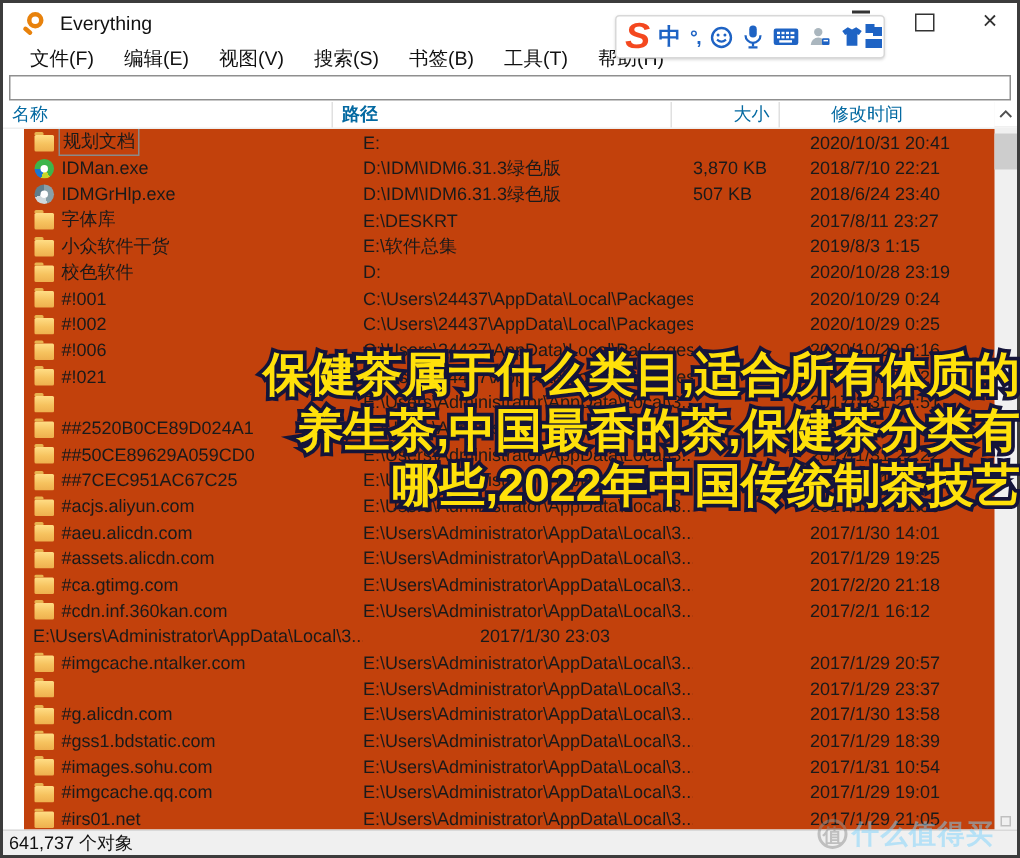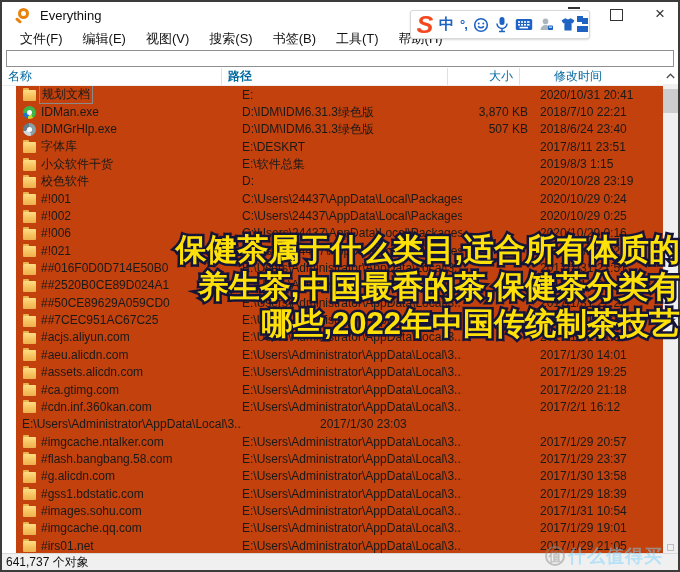--- a/index.html
+++ b/index.html
@@ -40,21 +40,21 @@
   .hc-name { width:220px; }
   .hc-path { width:226px;font-weight:bold; }
   .hc-size { width:72px; justify-content:flex-end;text-align:right; }
   .hc-date { flex:1; border-right:none;margin-left:28px; }
 
   
   .filelist { position:absolute; left:14px; top:84px; right:0; height:469px; overflow:hidden; background:#c2410c; }
   .row { height:17.35px; display:flex; align-items:center; white-space:nowrap; }
   .col-name { width:220px; display:flex; align-items:center; padding-left:7px; overflow:hidden; }
   .col-path { width:226px; padding-left:6px; overflow:hidden; }
-  .col-size { width:72px; text-align:right; padding-right:6px; }
+  .col-size { width:72px; padding-right:6px; }
   .col-date { flex:1; padding-left:6px; }
   .fname { margin-left:5px; }
   .fname.focusbox { border:1px solid #8a8a8a; padding:0 2px; margin-left:3px; }
 
   .ficon { width:13px; height:11px; position:relative; flex:none; }
   .ficon.folder { background:linear-gradient(180deg,#ffdd85 0%,#f6c25e 55%,#eeb04e 100%); border-radius:1px; margin-top:2px; }
   .ficon.folder::before { content:""; position:absolute; top:-2px; left:0; width:6px; height:2px; background:#e9b34f; border-radius:1px 1px 0 0; }
   .ficon.idm { width:13px; height:13px; border-radius:50%; background:conic-gradient(#3db54a 0 40%, #c8d62b 40% 55%, #1976d2 55% 75%, #3db54a 75% 100%); }
   .ficon.idm::after { content:""; position:absolute; left:4px; top:4px; width:5px; height:5px; background:#fff; border-radius:50%; }
   .ficon.idm-help { width:13px; height:13px; border-radius:50%; background:conic-gradient(#8aa0a8 0 45%, #cfd8dc 45% 70%, #607d8b 70% 100%); }
@@ -198,21 +198,21 @@
         <div class="col-size">507 KB</div>
         <div class="col-date">2018/6/24 23:40</div>
       </div>
       <div class="row">
         <div class="col-name">
           <span class="ficon folder"></span>
           <span class="fname">字体库</span>
         </div>
         <div class="col-path">E:\DESKRT</div>
         <div class="col-size"></div>
-        <div class="col-date">2017/8/11 23:51</div>
+        <div class="col-date">2017/8/11 23:27</div>
       </div>
       <div class="row">
         <div class="col-name">
           <span class="ficon folder"></span>
           <span class="fname">小众软件干货</span>
         </div>
         <div class="col-path">E:\软件总集</div>
         <div class="col-size"></div>
         <div class="col-date">2019/8/3 1:15</div>
       </div>
@@ -257,21 +257,20 @@
           <span class="ficon folder"></span>
           <span class="fname">#!021</span>
         </div>
         <div class="col-path">C:\Users\24437\AppData\Local\Packages...</div>
         <div class="col-size"></div>
         <div class="col-date">2020/10/29 0:25</div>
       </div>
       <div class="row">
         <div class="col-name">
           <span class="ficon folder"></span>
-          <span class="fname">##016F0D0D714E50B0</span>
         </div>
         <div class="col-path">E:\Users\Administrator\AppData\Local\3...</div>
         <div class="col-size"></div>
         <div class="col-date">2017/1/31 21:51</div>
       </div>
       <div class="row">
         <div class="col-name">
           <span class="ficon folder"></span>
           <span class="fname">##2520B0CE89D024A1</span>
         </div>
@@ -352,21 +351,20 @@
           <span class="ficon folder"></span>
           <span class="fname">#imgcache.ntalker.com</span>
         </div>
         <div class="col-path">E:\Users\Administrator\AppData\Local\3...</div>
         <div class="col-size"></div>
         <div class="col-date">2017/1/29 20:57</div>
       </div>
       <div class="row">
         <div class="col-name">
           <span class="ficon folder"></span>
-          <span class="fname">#flash.bangbang.58.com</span>
         </div>
         <div class="col-path">E:\Users\Administrator\AppData\Local\3...</div>
         <div class="col-size"></div>
         <div class="col-date">2017/1/29 23:37</div>
       </div>
       <div class="row">
         <div class="col-name">
           <span class="ficon folder"></span>
           <span class="fname">#g.alicdn.com</span>
         </div>

